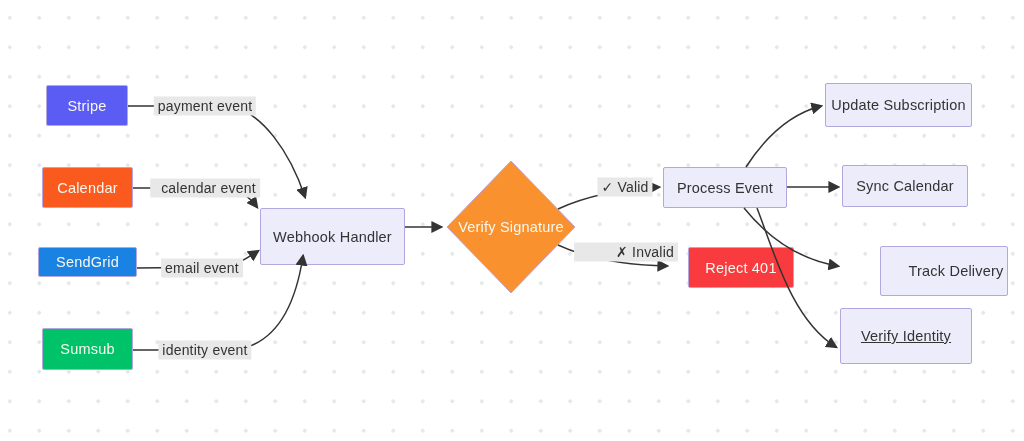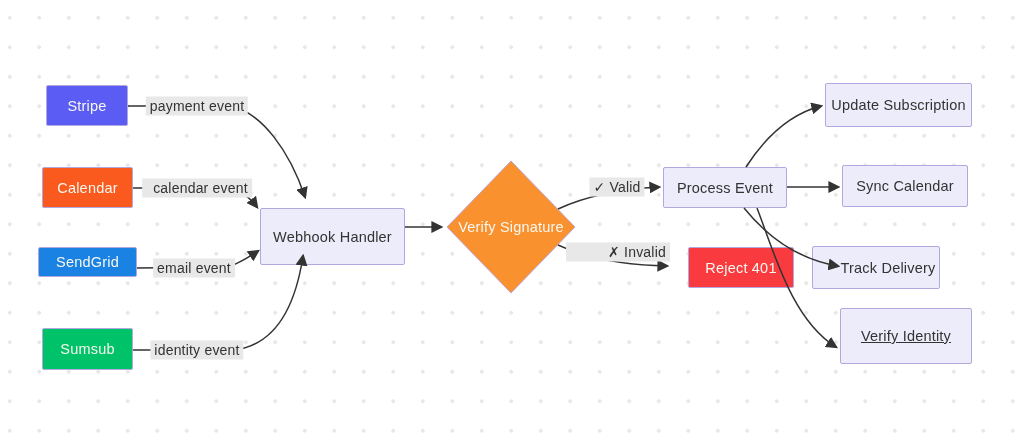--- a/index.html
+++ b/index.html
@@ -29,41 +29,42 @@
   .node.colored{color:#f7f7ef;}
   #node-stripe   {left:46px; top:85px;  width:82px; height:41px; background:#5b5cf3;}
   #node-cronofy  {left:42px; top:167px; width:91px; height:41px; background:#fa5a1e;}
   #node-sendgrid {left:38px; top:247px; width:99px; height:30px; background:#1a82e2;}
   #node-sumsub   {left:42px; top:328px; width:91px; height:42px; background:#00c268;}
   #node-webhook  {left:260px;top:208px; width:145px;height:57px;}
   #node-process  {left:663px;top:167px; width:124px;height:41px;}
   #node-reject   {left:672px;top:247px; width:106px;height:41px; background:#f93b3f;margin-left:16px;}
   #node-update   {left:825px;top:83px;  width:147px;height:44px;}
   #node-sync     {left:842px;top:165px; width:126px;height:42px;}
-  #node-track    {left:812px;top:246px; width:128px;height:43px;padding-left:24px;}
+  #node-track    {left:880px;top:246px; width:128px;height:50px;padding-left:24px;}
   #node-verifyid {left:840px;top:308px; width:132px;height:56px;text-decoration:underline;}
   #diamond-layer{position:absolute;left:0;top:0;z-index:2;}
   #diamond-label{
     position:absolute;left:511px;top:227px;
     transform:translate(-50%,-50%);
     color:#f7f7ef;font-size:14.5px;white-space:nowrap;
     z-index:3;letter-spacing:.2px;
   }
   #edges{position:absolute;left:0;top:0;z-index:3;pointer-events:none;}
   .edge{fill:none;stroke:#333333;stroke-width:1.5;}
   .edge-label{
     position:absolute;
     transform:translate(-50%,-50%);
     background:#e8e8e8;
     color:#333;
     font-size:14px;
     padding:1px 4px 2px 4px;
     white-space:nowrap;
     z-index:4;
     letter-spacing:.2px;
+    margin-left:8px;
   }
   #label-payment {left:197px;top:106px;}
   #label-calendar{left:197px;top:188px;padding-left:11px;}
   #label-email   {left:194px;top:268px;}
   #label-identity{left:197px;top:350px;}
   #label-valid   {left:617px;top:187px;}
   #label-invalid {left:618px;top:252px;padding-left:42px;}
 </style>
 </head>
 <body>

